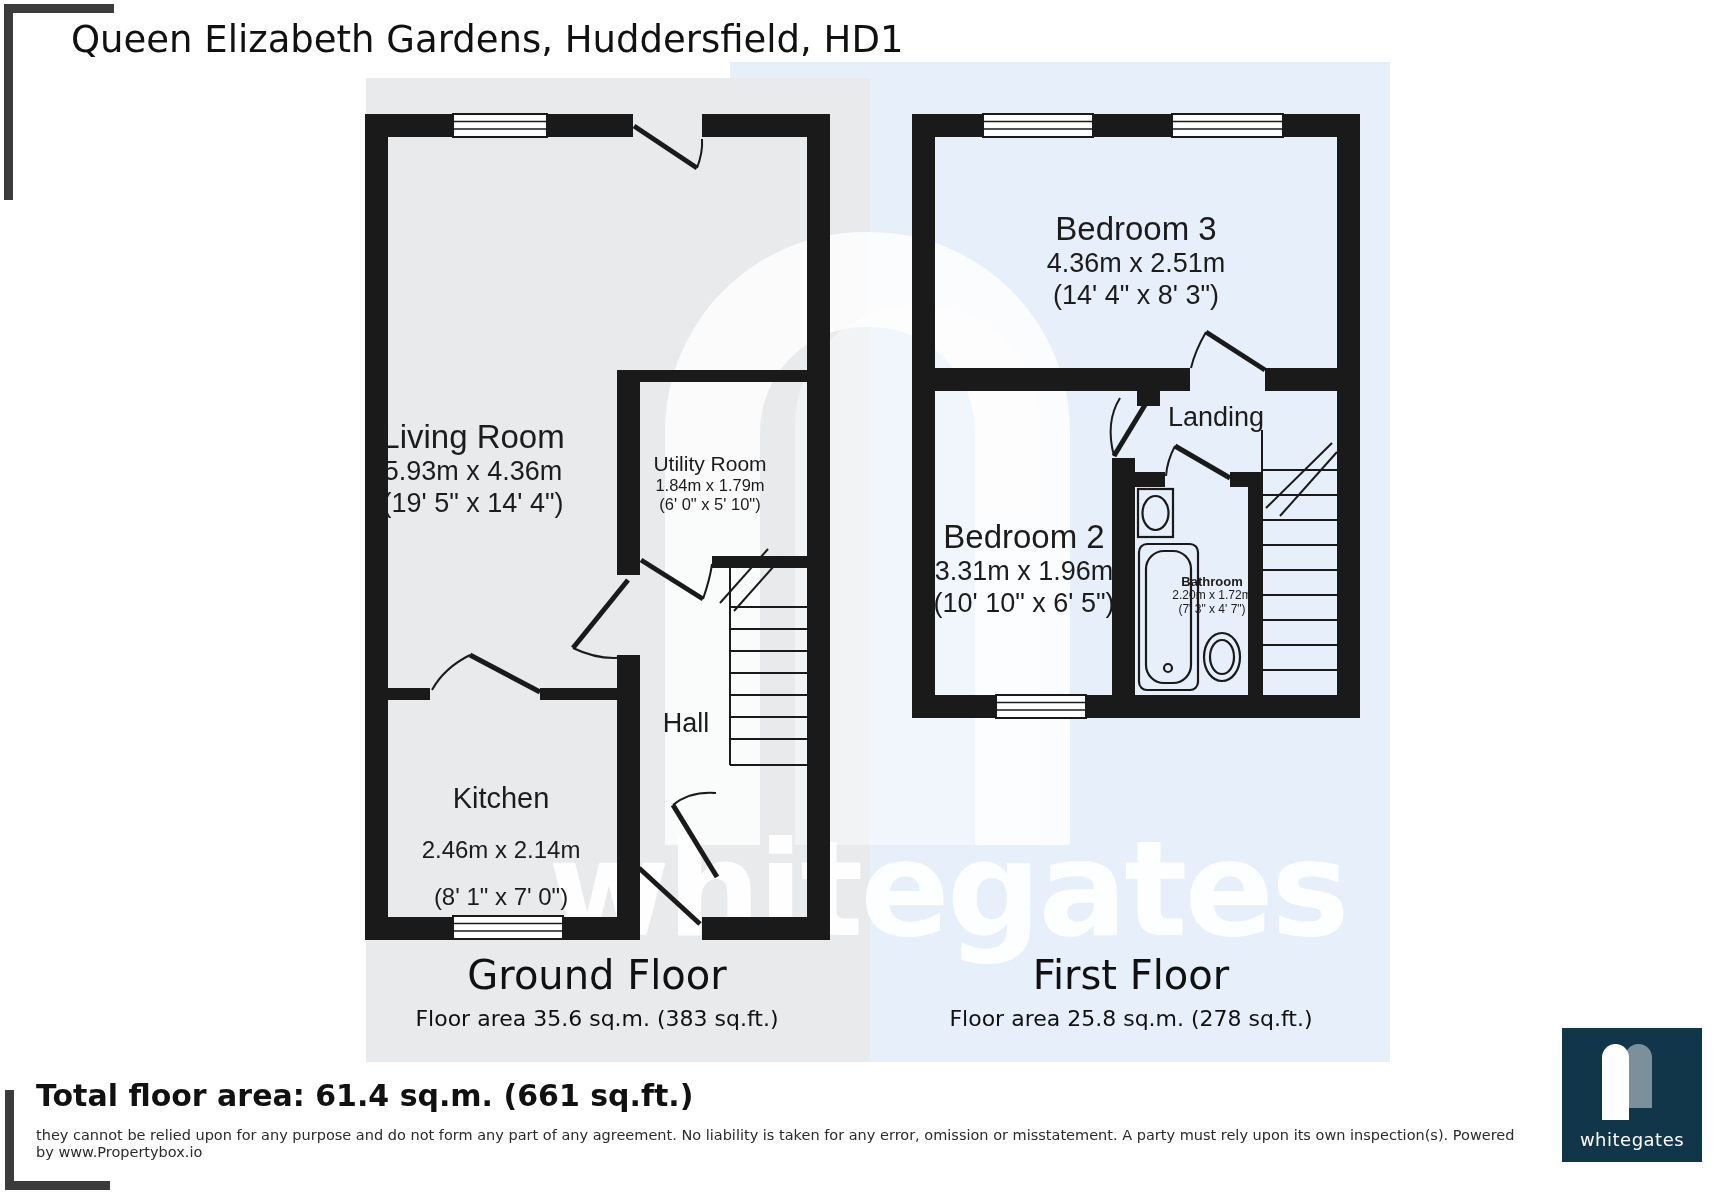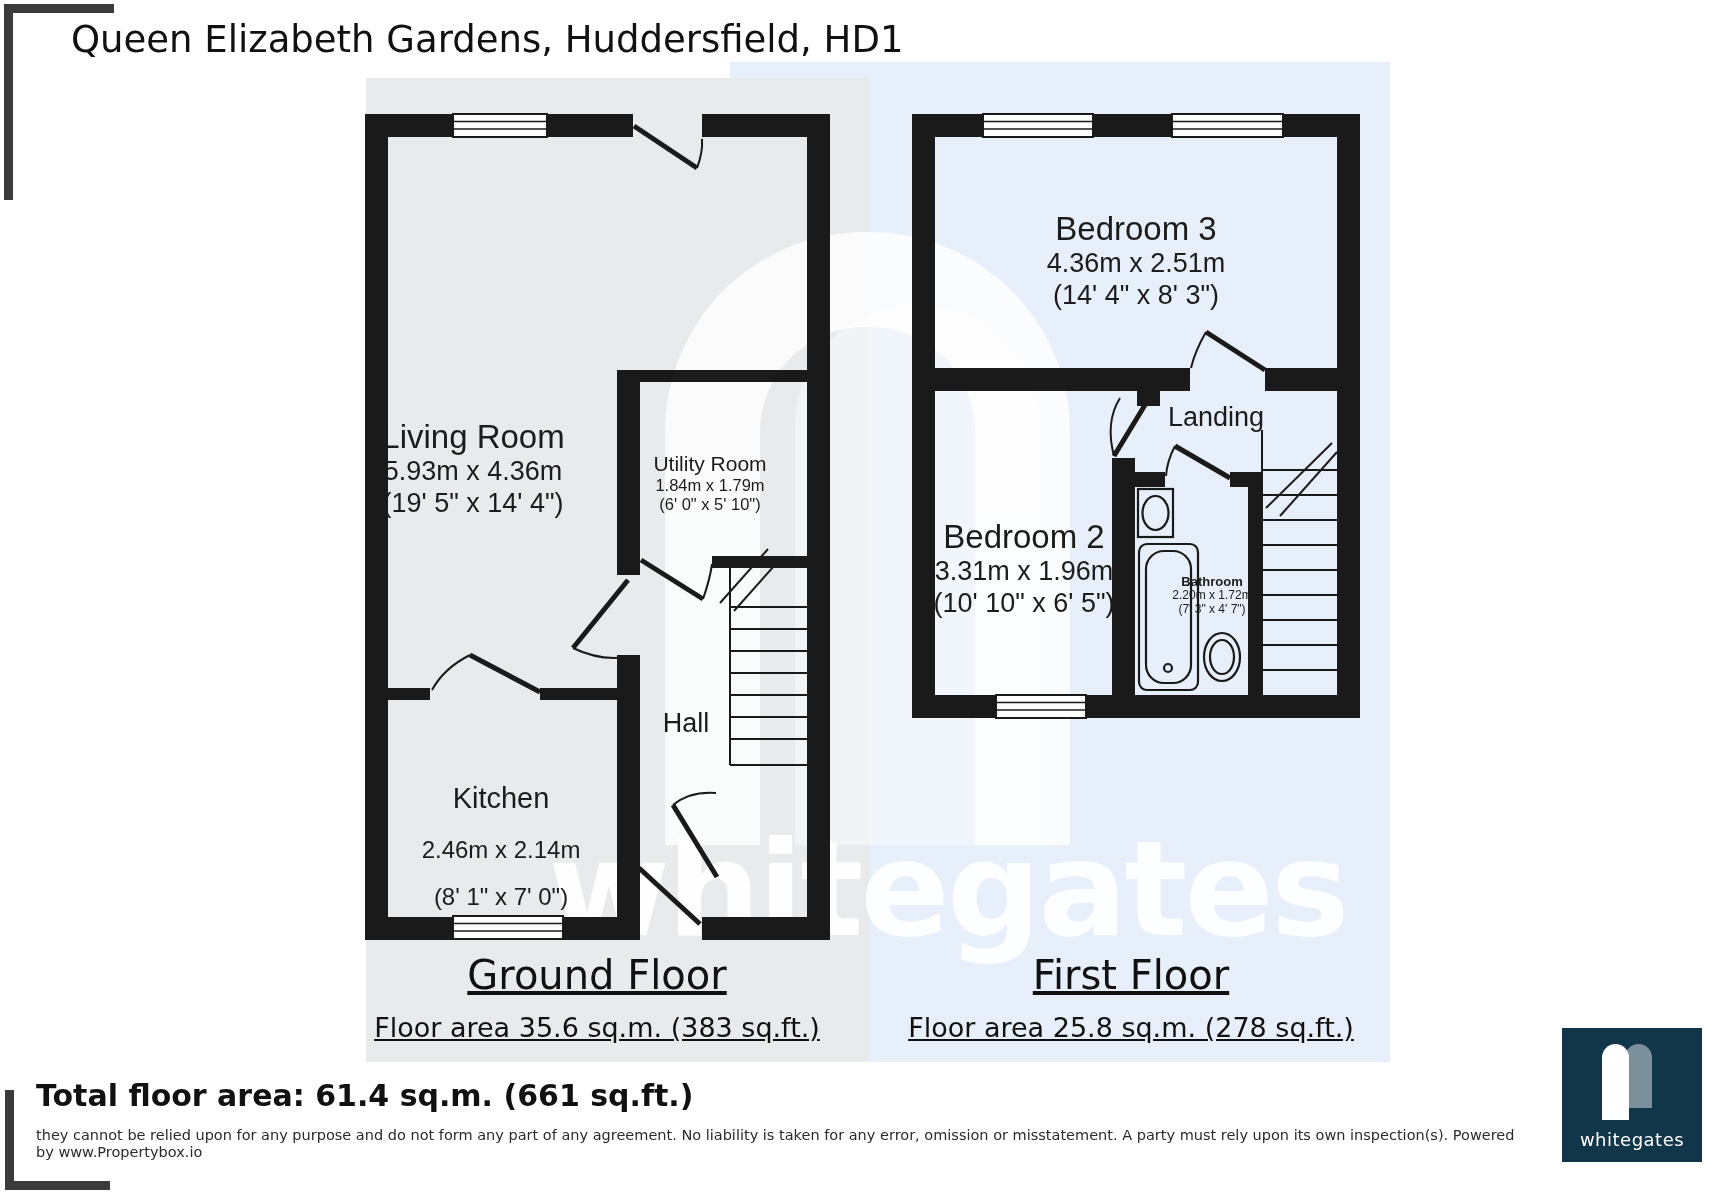--- a/index.html
+++ b/index.html
@@ -20,23 +20,23 @@
   svg{position:absolute;left:0;top:0;}
   
   .room-label{position:absolute;transform:translateX(-50%);text-align:center;color:#1c1c1c;line-height:1.16;}
   .rl-name{display:block;}
   .lbl-lg .rl-name{font-size:33px;}   .lbl-lg .rl-dim{font-size:27px;display:block;}
   .lbl-md .rl-name{font-size:29px;}   .lbl-md .rl-dim{font-size:24px;display:block;margin-top:20px;}
   .lbl-sm .rl-name{font-size:21px;}   .lbl-sm .rl-dim{font-size:16.5px;display:block;}
   .lbl-xs .rl-name{font-size:13px;font-weight:700;} .lbl-xs .rl-dim{font-size:12px;display:block;}
   .lbl-solo{font-size:27px;}
   .caption{position:absolute;transform:translateX(-50%);text-align:center;
-           font-family:"DejaVu Sans",sans-serif;color:#111;text-decoration:underline;}
+           font-family:"DejaVu Sans",sans-serif;color:#111;}
   .cap-title{font-size:40px;}
-  .cap-area{font-size:27px;margin-top:14px;}
+  .cap-area{font-size:22px;margin-top:8px;}
   #page-title{position:absolute;left:36px;top:18px;font-size:37px;font-family:"DejaVu Sans",sans-serif;color:#111;margin-left:35px;}
   #total-area{position:absolute;left:36px;top:1078px;font-size:30px;font-family:"DejaVu Sans",sans-serif;color:#111;font-weight:bold;}
   #disclaimer{position:absolute;left:36px;top:1127px;font-size:14.5px;line-height:17px;
               font-family:"DejaVu Sans",sans-serif;color:#2b2b2b;}
   .bracket{position:absolute;background:#3b3b3b;}
   
   #logo-box{position:absolute;left:1562px;top:1028px;width:140px;height:134px;background:#113649;}
   .logo-arch{position:absolute;border-radius:14px 14px 0 0;}
   #logo-arch-1{left:40px;top:16px;width:27px;height:76px;background:#ffffff;}
   #logo-arch-2{left:63px;top:16px;width:27px;height:64px;background:rgba(255,255,255,0.45);}

